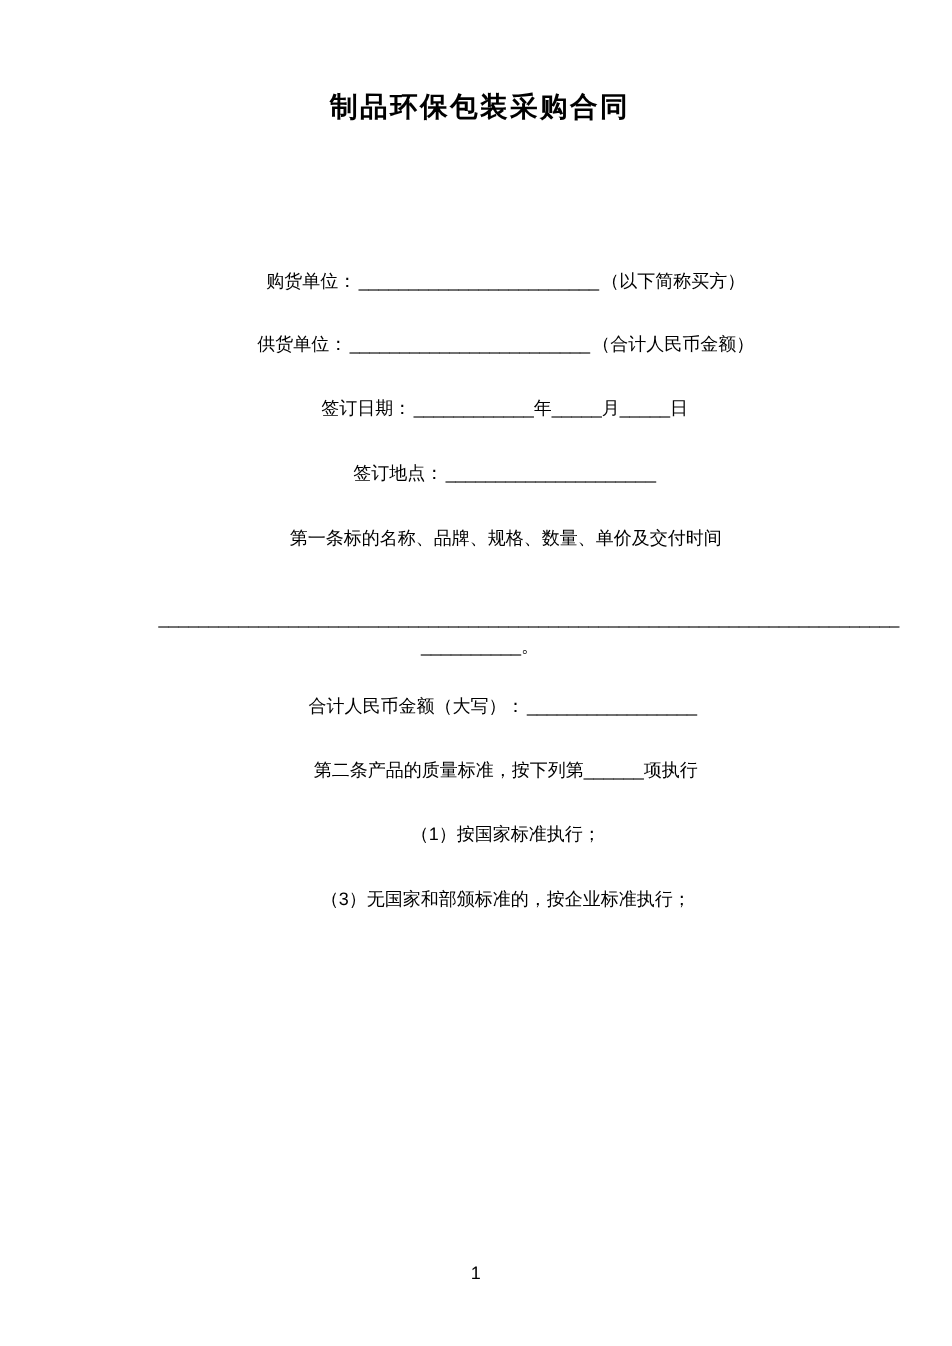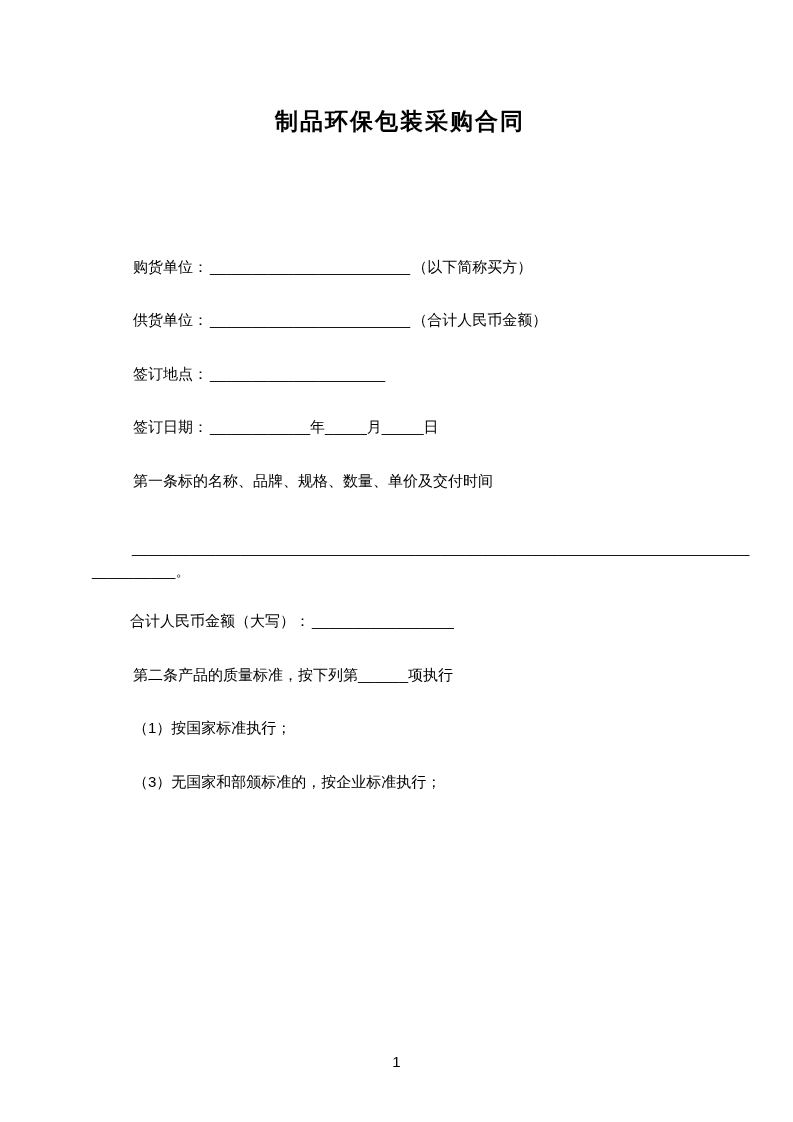--- a/index.html
+++ b/index.html
@@ -7,39 +7,40 @@
     padding: 0;
     background: #ffffff;
   }
   .page {
     position: relative;
     width: 793px;
     height: 1122px;
     margin: 0 auto;
     background: #ffffff;
     box-sizing: border-box;
-    padding: 106px 83px 0 90px;
+    padding: 74px 83px 0 90px;
     overflow: hidden;
     font-family: "Liberation Sans", "DejaVu Sans", sans-serif;
     color: #000000;
     font-size: 15px;
   }
   .title {
     margin: 0;
     font-size: 23px;
     line-height: 30px;
     font-weight: bold;
     text-align: center;
     letter-spacing: 2px;
   }
   .para {
     margin: 30px 0 0 0;
     line-height: 23px;
     text-indent: 43px;
     white-space: normal;
+    text-align: center;
   }
   .para.first    { margin-top: 119px; }
   .para.m31      { margin-top: 31px; }
   .para.preamble { margin-top: 33px; text-indent: 47px; }
   .para.blanks   { margin-top: 44px; text-indent: 40px; }
   .para.total    { margin-top: 27px; text-indent: 40px; }
   .blank { padding: 0 2px; letter-spacing: 0; }
   .pagenum {
     position: absolute;
     top: 1050px;
@@ -54,23 +55,23 @@
 <body>
 
 <div class="page">
 
   <h1 class="title">制品环保包装采购合同</h1>
 
   <p class="para first"><span>购货单位：</span><span class="blank">________________________</span><span>（以下简称买方）</span></p>
 
   <p class="para"><span>供货单位：</span><span class="blank">________________________</span><span>（合计人民币金额）</span></p>
 
+  <p class="para"><span>签订日期：</span><span class="blank">____________年_____月_____日</span></p>
+
   <p class="para m31"><span>签订地点：</span><span class="blank">_____________________</span></p>
-
-  <p class="para"><span>签订日期：</span><span class="blank">____________年_____月_____日</span></p>
 
 
   <p class="para m31">第一条标的名称、品牌、规格、数量、单价及交付时间</p>
 
   <p class="para blanks"><span class="blank">__________________________________________________________________________</span><br><span class="blank">__________。</span></p>
 
   <p class="para total"><span>合计人民币金额（大写）：</span><span class="blank">_________________</span></p>
 
   <p class="para m31">第二条产品的质量标准，按下列第______项执行</p>
 

